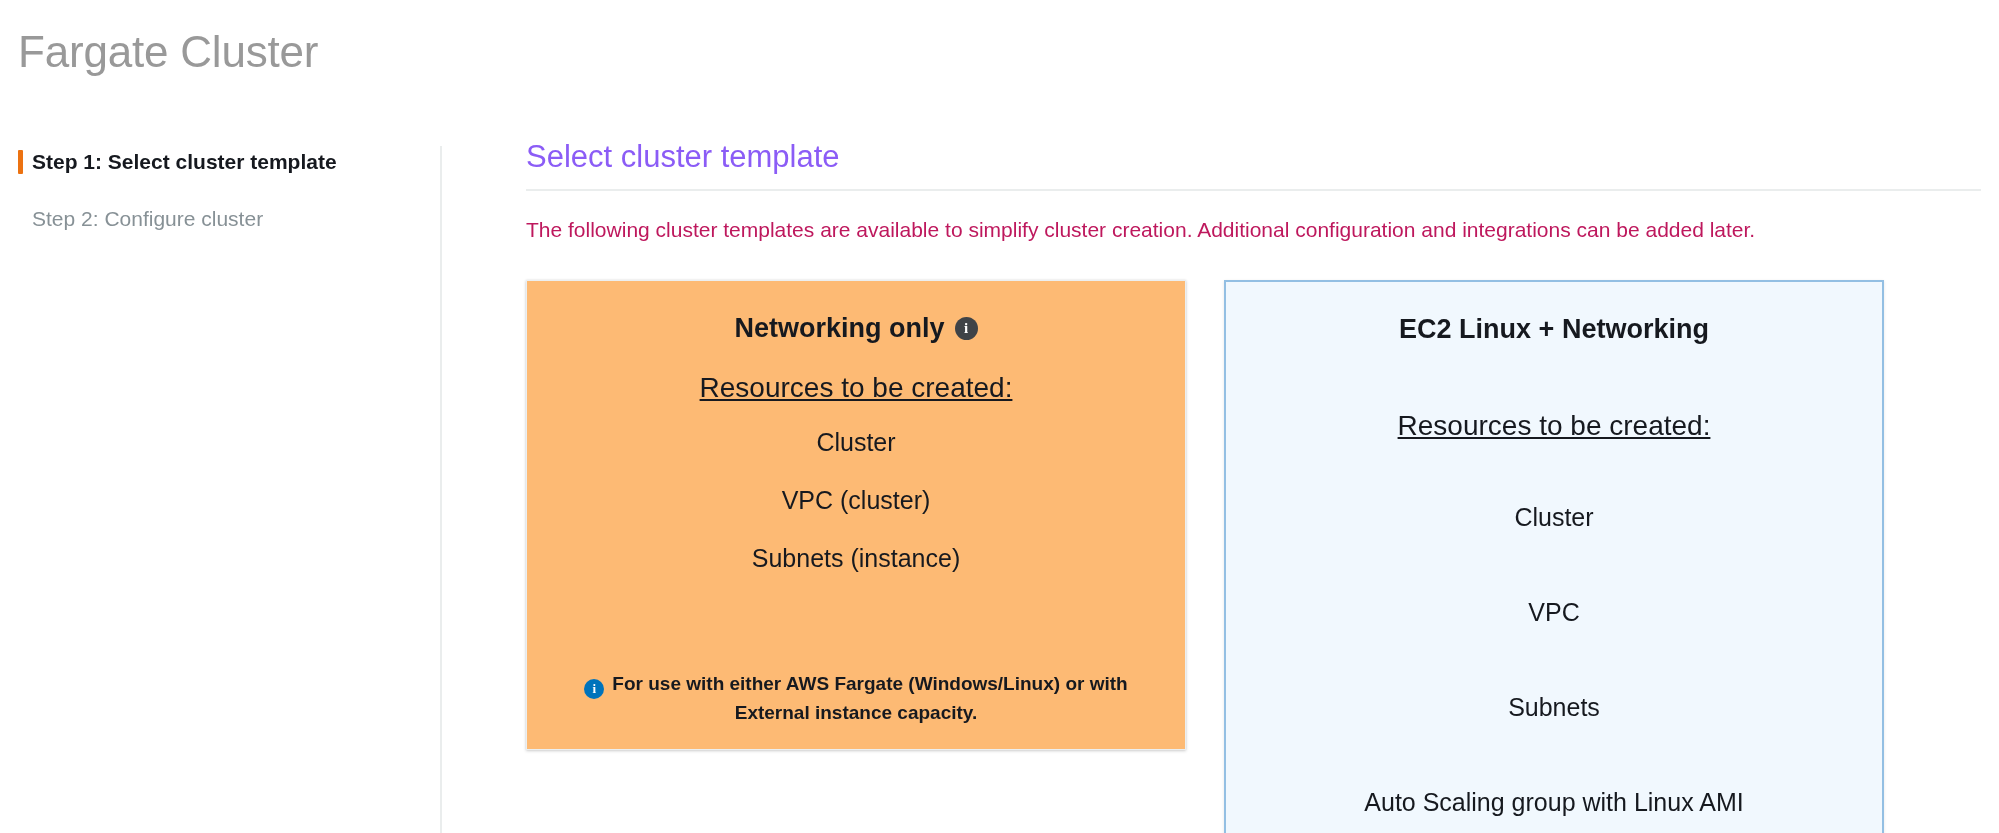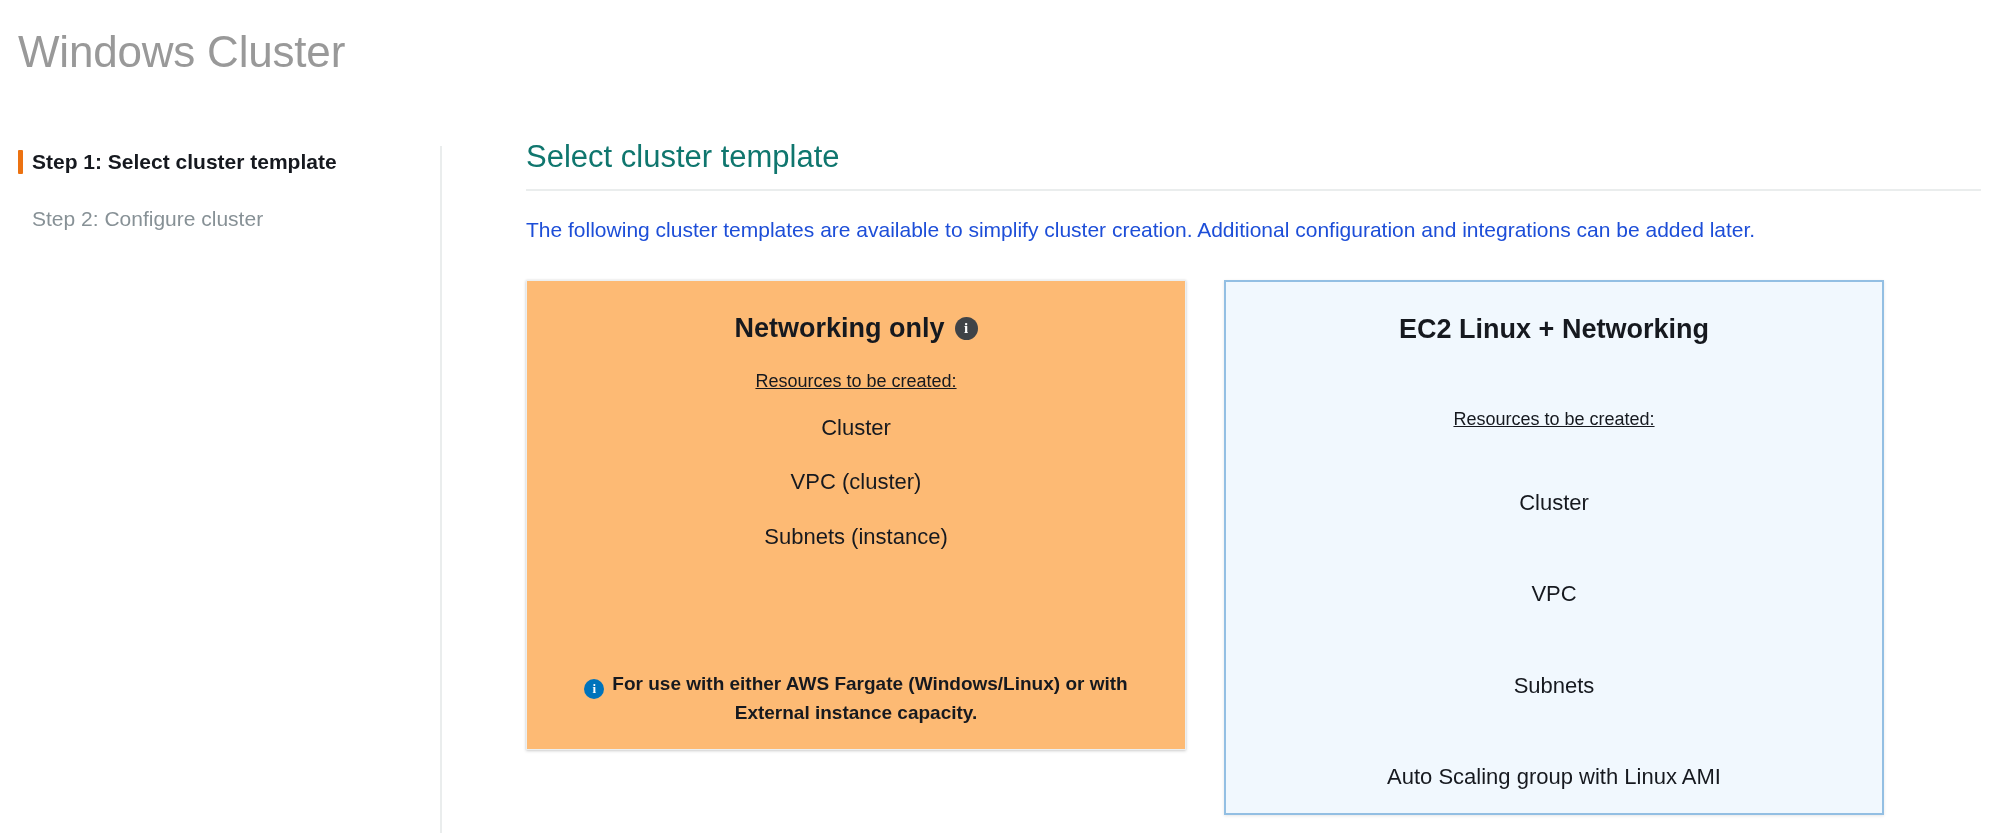--- a/index.html
+++ b/index.html
@@ -89,33 +89,33 @@
   .wizard-main {
     flex: 1 1 auto;
     box-sizing: border-box;
     padding-left: 56px;
     padding-right: 18px;
     padding-top: 0px;
   }
   .section-heading {
     font-size: 31px;
     font-weight: 400;
-    color: #0f766e;
+    color: #8b5cf6;
     line-height: 1.2;
     margin: 0 0 14px 0;
   }
   .section-rule {
     height: 2px;
     background: #eaeded;
     margin: 0 0 24px 0;
   }
   .section-desc {
     font-size: 21px;
     line-height: 1.46;
-    color: #1d4ed8;
+    color: #be185d;
     max-width: 1415px;
     margin: 0 0 34px 0;
   }
 
   
   .cards {
     display: flex;
     gap: 38px;
     align-items: flex-start;
   }
@@ -164,28 +164,28 @@
     color: #ffffff;
     font-size: 15px;
     font-weight: bold;
     line-height: 23px;
     text-align: center;
     font-family: "Liberation Serif", serif;
     vertical-align: middle;
     cursor: pointer;
   }
   .tpl-subhead {
-    font-size: 18px;
+    font-size: 28px;
     color: #16191f;
     text-decoration: underline;
     margin: 0 0 22px 0;
     line-height: 1.2;
   }
   .tpl-resource {
-    font-size: 22px;
+    font-size: 25px;
     color: #16191f;
     line-height: 1.2;
     margin-bottom: 28px;
   }
   .tpl-resource:last-of-type {
     margin-bottom: 0;
   }
   .tpl-footnote {
     margin-top: auto;
     padding-top: 26px;
@@ -206,21 +206,21 @@
     line-height: 20px;
     text-align: center;
     font-family: "Liberation Serif", serif;
     vertical-align: -3px;
     margin-right: 8px;
   }
 </style>
 </head>
 <body>
 
-<div class="page-title">Windows Cluster</div>
+<div class="page-title">Fargate Cluster</div>
 
 <div class="wizard">
 
   <nav class="wizard-nav">
     <div class="nav-divider"></div>
 
     <div class="nav-step active">
       <span class="marker"></span>
       <span>Step 1: Select cluster template</span>
     </div>

